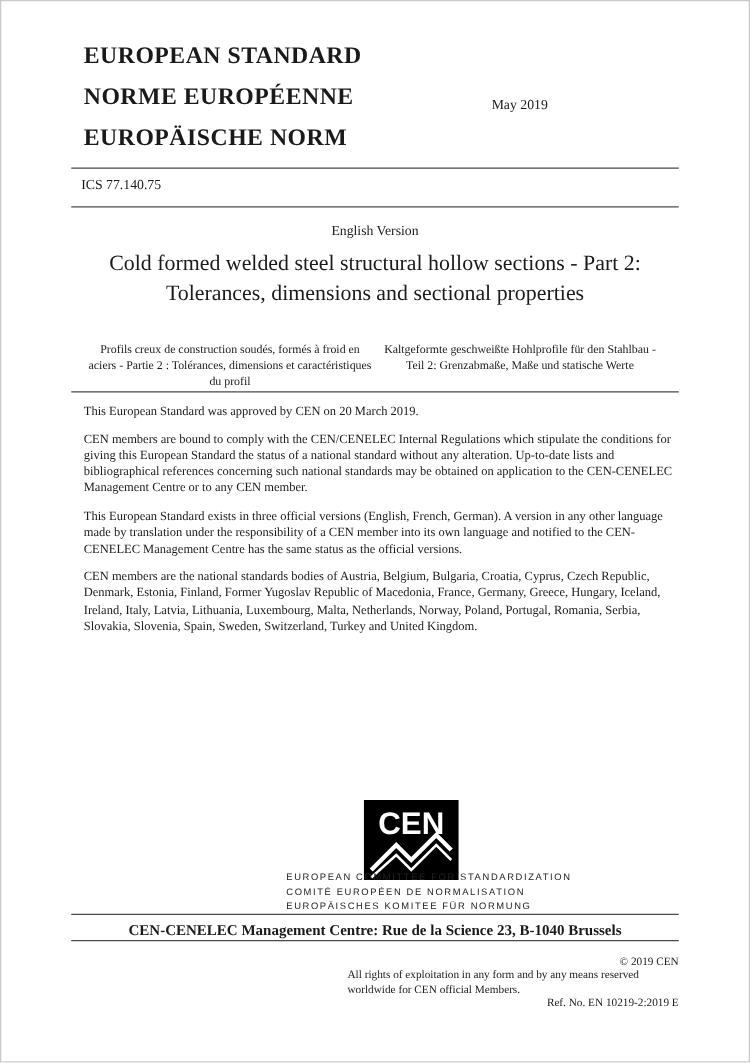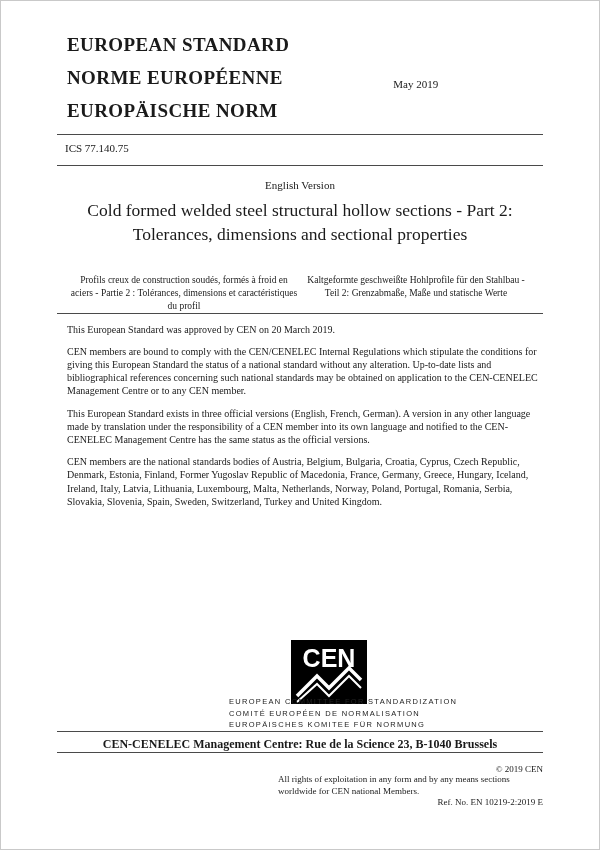--- a/index.html
+++ b/index.html
@@ -181,17 +181,17 @@
   </div>
 
   <hr class="rule rule-above-mgmt">
 
   <div class="mgmt-line">CEN-CENELEC Management Centre:  Rue de la Science 23,  B-1040 Brussels</div>
 
   <hr class="rule rule-above-footer">
 
   <div class="footer">
     <div class="copyright">© 2019 CEN</div>
-    <div class="rights">All rights of exploitation in any form and by any means sections worldwide for CEN national Members.</div>
+    <div class="rights">All rights of exploitation in any form and by any means reserved worldwide for CEN official Members.</div>
     <div class="refno">Ref. No. EN 10219-2:2019 E</div>
   </div>
 
 </div>
 
 </body></html>

